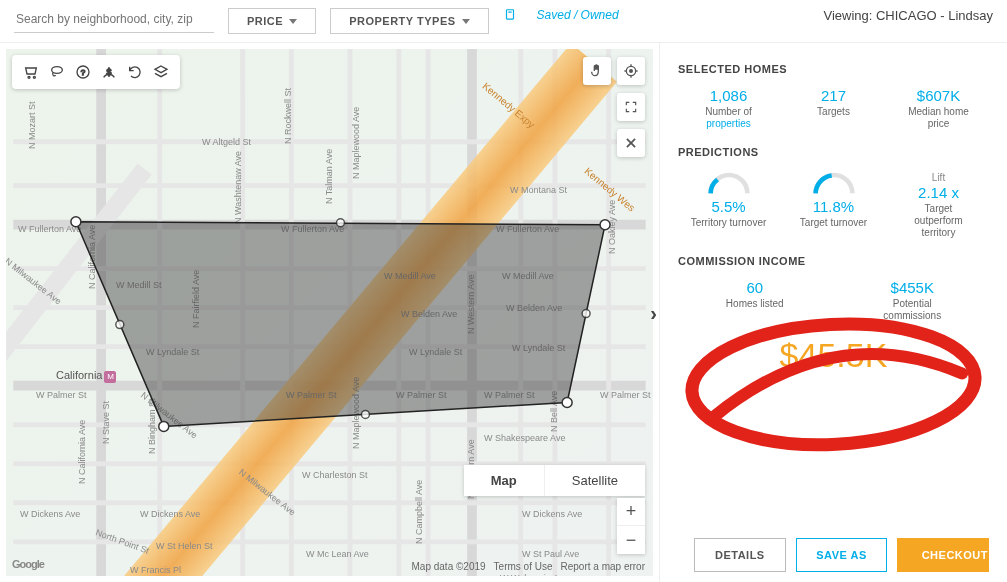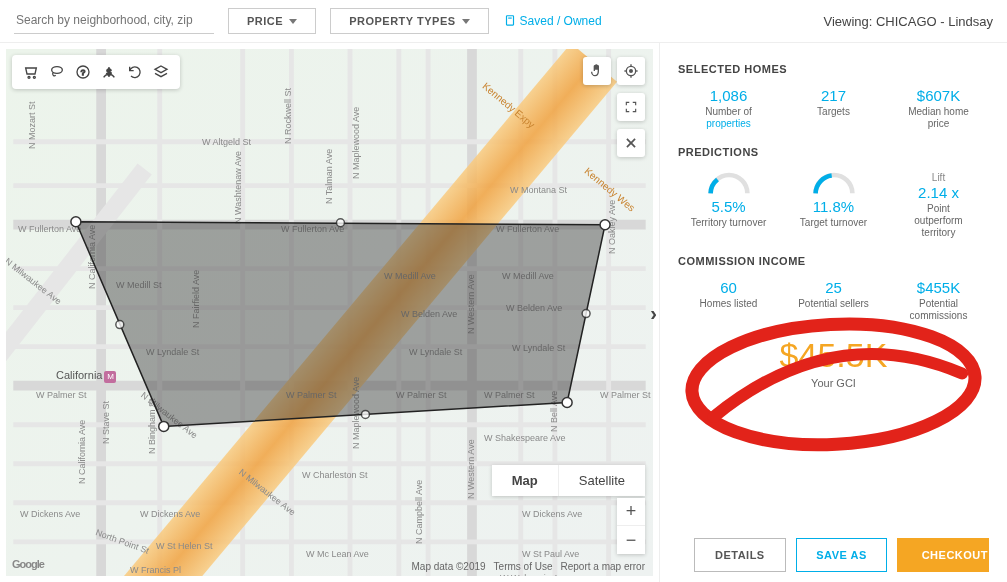--- a/index.html
+++ b/index.html
@@ -1,23 +1,23 @@
 <!DOCTYPE html>
 <html><head>
 <meta charset="utf-8">
 <style>
 * { box-sizing: border-box; margin: 0; padding: 0; font-family: Arial, Helvetica, sans-serif; }
 body { width: 1007px; height: 582px; background: #fff; color: #333; overflow: hidden; }
 .app { display: flex; flex-direction: column; height: 100%; }
 
-.topbar { display: flex; align-items: center; padding: 8px 14px; gap: 14px; border-bottom: 1px solid #eee; }
+.topbar { display: flex; align-items: flex-start; padding: 8px 14px; gap: 14px; border-bottom: 1px solid #eee; }
 .search-input { width: 200px; border: none; border-bottom: 1px solid #ccc; padding: 4px 2px 6px; font-size: 12px; color: #555; outline: none; }
 .dd-btn { border: 1px solid #ccc; background: #fff; padding: 6px 18px; font-size: 11px; font-weight: bold; color: #555; letter-spacing: .5px; cursor: pointer; display: inline-flex; align-items: center; gap: 6px; }
 .caret { width:0;height:0;border-left:4px solid transparent;border-right:4px solid transparent;border-top:5px solid #777; display:inline-block;}
-.saved { color: #00aee8; font-size: 12px; line-height: 1.2; display: flex; align-items:flex-start; gap:3px; }
+.saved { color: #00aee8; font-size: 12px; line-height: 1.2; display: flex; align-items:flex-start; gap:20px;font-style:italic; }
 .saved .ico { width:14px; height:14px; display:inline-block; }
 .viewing { margin-left:auto; font-size:13px; color:#444; }
 
 .main { display: flex; flex: 1; min-height: 0; }
 
 
 .mappane { position: relative; width: 660px; height: 100%; border-right:1px solid #eee; }
 .mapbg { position:absolute; inset:6px; background: linear-gradient(135deg,#ecf4eb,#eef2f1); overflow:hidden; }
 .mapbg svg.roads { position:absolute; inset:0; width:100%; height:100%; }
 .diag { position:absolute; left:47%; top:-15%; width:60px; height:150%; background:linear-gradient(90deg,#f9cb80,#f1a23f,#f9cb80); transform:rotate(40deg); opacity:.85; }
@@ -25,21 +25,21 @@
 .poly { position:absolute; inset:0; }
 .google-logo{ position:absolute; bottom:6px; left:6px; font-size:11px; color:#888; font-weight:bold; letter-spacing:-1px;}
 .mapfoot { position:absolute; bottom:4px; right:8px; font-size:10px; color:#666; display:flex; gap:8px;}
 .mapfoot span{ white-space:nowrap; }
 
 .map-toolbar { position:absolute; top:12px; left:12px; background:#fff; border-radius:4px; box-shadow:0 1px 4px rgba(0,0,0,.2); display:flex; gap:0; padding:4px 6px;}
 .map-toolbar .ticon{ width:26px;height:26px;display:flex;align-items:center;justify-content:center;color:#444; cursor:pointer;}
 .map-ctl { position:absolute; right:14px; background:#fff; border-radius:3px; box-shadow:0 1px 4px rgba(0,0,0,.2); width:28px; height:28px; display:flex;align-items:center;justify-content:center;color:#555; cursor:pointer;}
 .ctl-hand{ top:14px; right:48px;} .ctl-target{ top:14px;} .ctl-full{ top:50px;} .ctl-close{ top:86px;}
 .map-type{ position:absolute; bottom:86px; right:14px; background:#fff; box-shadow:0 1px 4px rgba(0,0,0,.2); display:flex; font-size:13px;}
-.map-type div{ padding:8px 20px; cursor:pointer; color:#444;}
+.map-type div{ padding:8px 27px; cursor:pointer; color:#444;}
 .map-type div:first-child{ font-weight:bold; border-right:1px solid #eee;}
 .zoom{ position:absolute; bottom:28px; right:14px; background:#fff; box-shadow:0 1px 4px rgba(0,0,0,.2); width:28px;}
 .zoom div{ height:28px; display:flex;align-items:center;justify-content:center; font-size:18px; color:#555; cursor:pointer;}
 .zoom div:first-child{ border-bottom:1px solid #eee;}
 .slide-arrow{ position:absolute; right:2px; top:48%; font-size:20px; color:#444; cursor:pointer; font-weight:bold;}
 
 .street { position:absolute; font-size:9px; color:#8a8a8a; white-space:nowrap; transform-origin:left center; }
 
 
 .panel { flex:1; padding: 12px 18px 10px; display:flex; flex-direction:column; gap:8px; width:347px; }
@@ -308,43 +308,38 @@
           <div class="gauge"><svg viewBox="0 0 40 22">
                 <path d="M4 20 A16 16 0 0 1 36 20" stroke="#e0e0e0" stroke-width="4" fill="none"></path>
                 <path d="M4 20 A16 16 0 0 1 18 4.5" stroke="#00aee8" stroke-width="4" fill="none"></path>
               </svg></div>
           <div class="val">11.8%</div>
           <div class="lbl">Target turnover</div>
         </div>
         <div class="stat">
           <div class="lbl" style="color:#888">Lift</div>
           <div class="val">2.14 x</div>
-          <div class="lbl"><span>Point</span><br><span>outperform</span><br><span>territory</span></div>
+          <div class="lbl"><span>Target</span><br><span>outperform</span><br><span>territory</span></div>
         </div>
       </div>
 
       <div class="sec-title">COMMISSION INCOME</div>
       <div class="statrow">
         <div class="stat">
           <div class="val">60</div>
           <div class="lbl">Homes listed</div>
         </div>
         <div class="stat">
-          <div class="val">25</div>
-          <div class="lbl">Potential sellers</div>
-        </div>
-        <div class="stat">
           <div class="val">$455K</div>
           <div class="lbl"><span>Potential</span><br><span>commissions</span></div>
         </div>
       </div>
 
       <div class="gci-wrap">
         <div class="gci">$45.5K</div>
-        <div class="gci-lbl">Your GCI</div>
         <svg class="circled" viewBox="0 0 300 140">
           <ellipse cx="150" cy="70" rx="130" ry="55" fill="none" stroke="#e2231a" stroke-width="12" stroke-linecap="round" transform="rotate(-3 150 70)"></ellipse>
           <path d="M40 100 Q150 10 268 60" fill="none" stroke="#e2231a" stroke-width="11" stroke-linecap="round"></path>
         </svg>
       </div>
 
       <div class="btnrow">
         <div class="btn details">DETAILS</div>
         <div class="btn saveas">SAVE AS</div>
         <div class="btn checkout">CHECKOUT</div>

